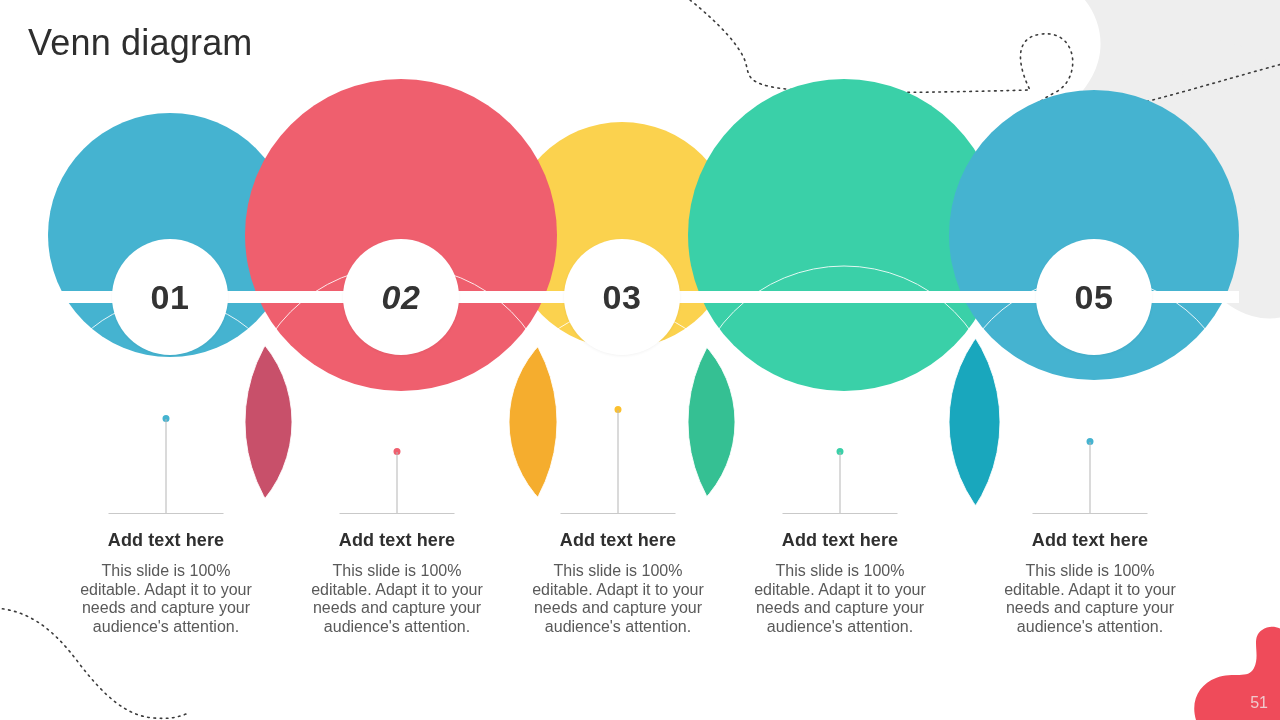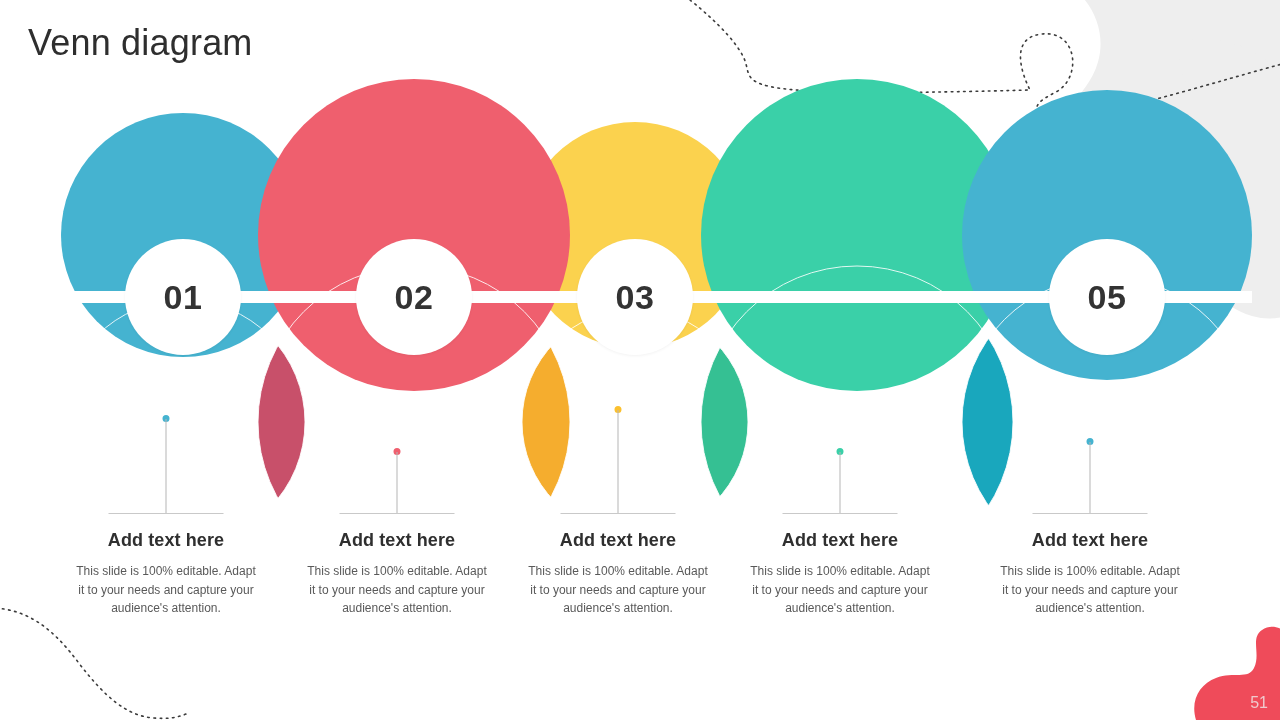--- a/index.html
+++ b/index.html
@@ -28,21 +28,21 @@
     font-weight:300;
     letter-spacing:0.2px;
     color:#2e2e2e;
     z-index:10;
     white-space:nowrap;
   }
 
   
   .venn-stage {
     position:absolute;
-    left:17px; top:0;
+    left:4px; top:0;
     width:1168px; height:470px;
     z-index:12;
   }
 
   .venn-circle {
     position:absolute;
     border-radius:50%;
     top:50%;
     transform:translate(-50%,-50%);
   }
@@ -113,21 +113,21 @@
     position:absolute;
     left:0; width:186px;
     font-size:18px;
     font-weight:bold;
     color:#2f2f2f;
     letter-spacing:0.1px;
   }
   .item-body {
     position:absolute;
     left:0; width:186px;
-    font-size:12px;
+    font-size:16px;
     line-height:18.5px;
     color:#595959;
   }
 
   
   .page-number {
     position:absolute;
     right:12px; bottom:8px;
     font-size:16px;
     color:#f0c9cd;
@@ -201,21 +201,21 @@
       <circle cx="840" cy="297" r="156"></circle>
       <circle cx="1090" cy="297" r="145"></circle>
     </g>
   </svg>
 
   <div class="center-bar"></div>
 
   <div class="hub" style="left:166px;">
     <span class="hub-num">01</span>
   </div>
-  <div class="hub" style="left:397px;">
+  <div class="hub" style="left:397px;font-style:italic;">
     <span class="hub-num">02</span>
   </div>
   <div class="hub" style="left:618px;">
     <span class="hub-num">03</span>
   </div>
   <div class="hub" style="left:1090px;">
     <span class="hub-num">05</span>
   </div>
 </div>
 

